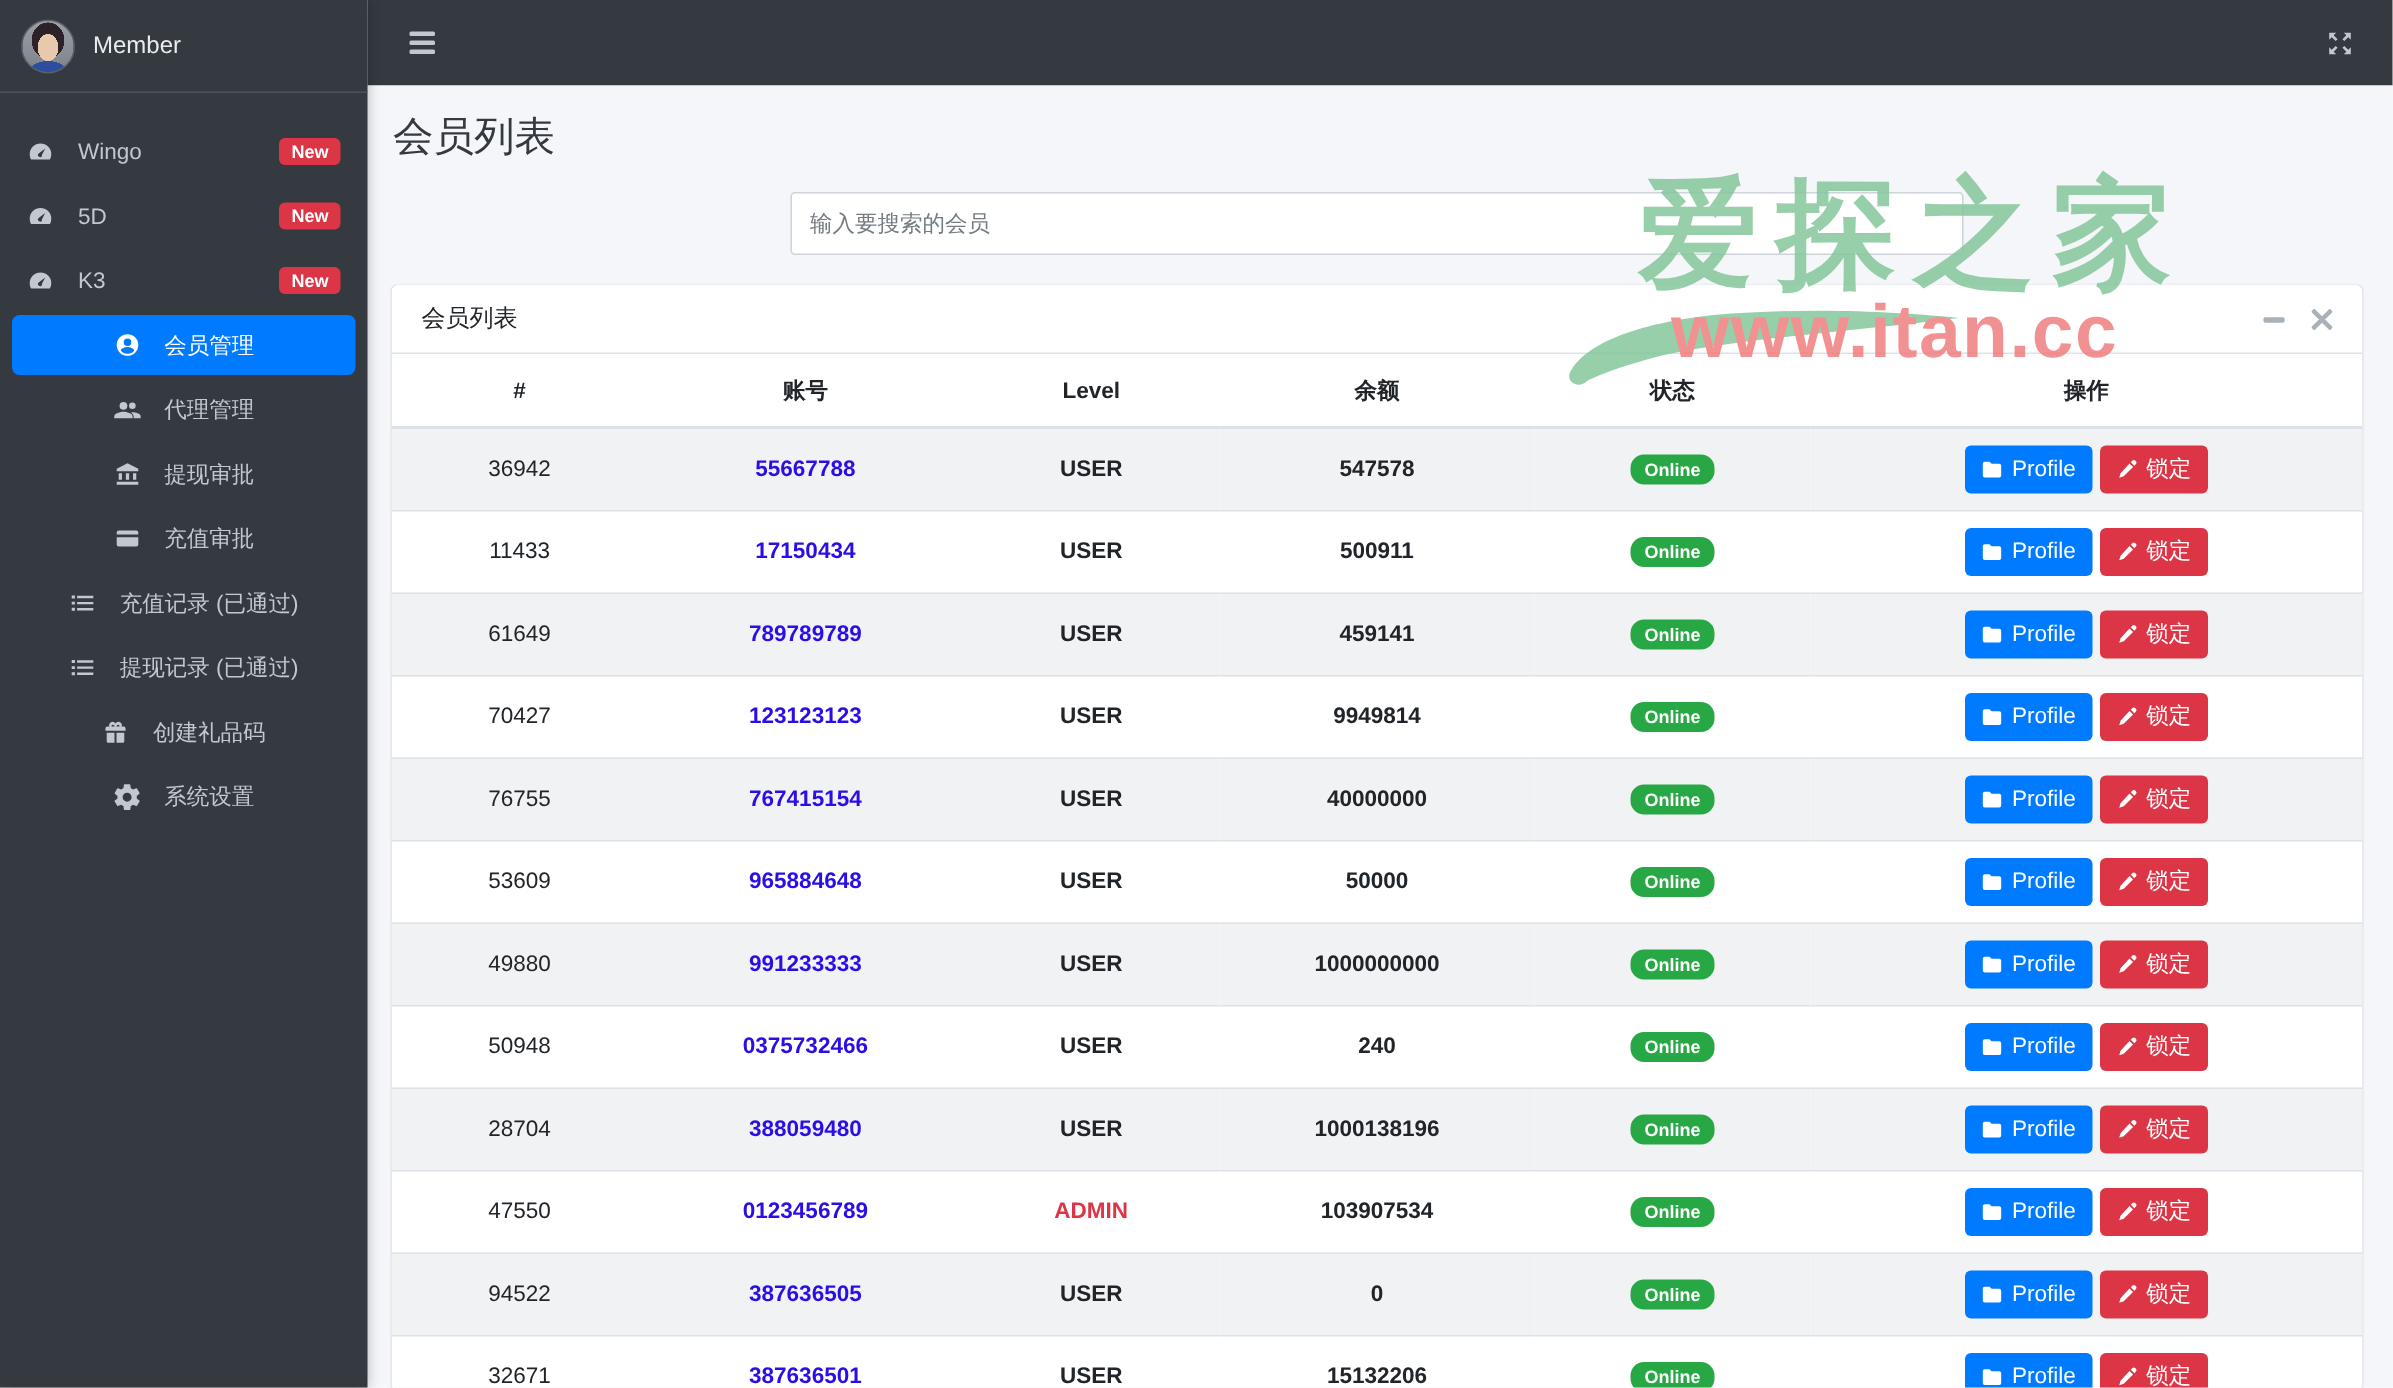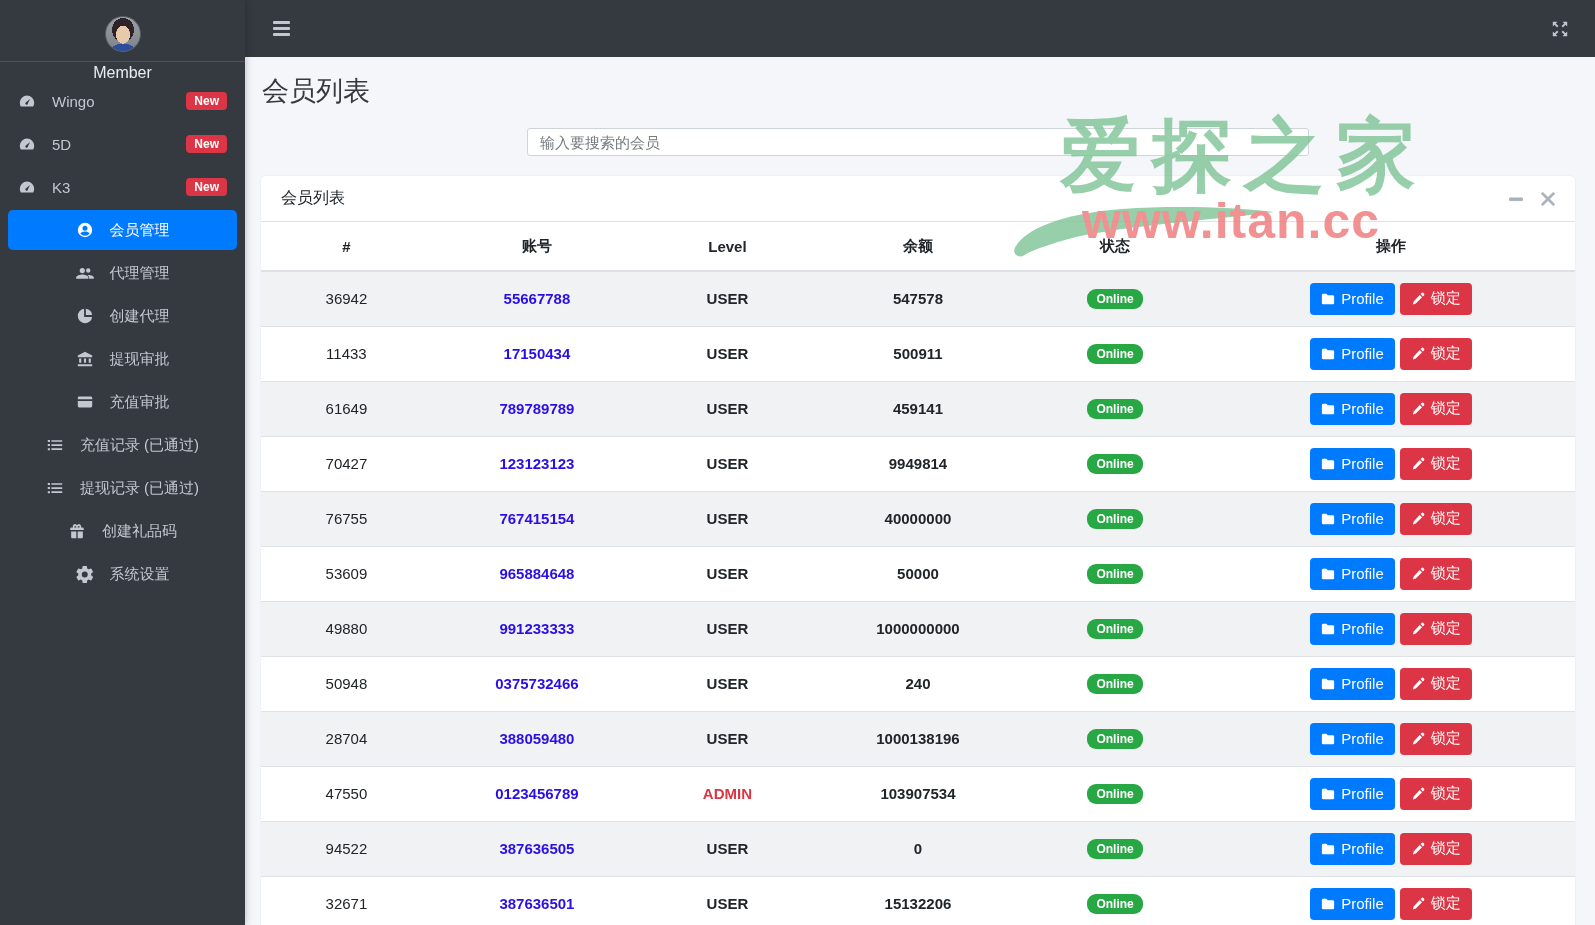--- a/index.html
+++ b/index.html
@@ -3,22 +3,22 @@
 <meta charset="utf-8">
 <style>
   * { margin:0; padding:0; box-sizing:border-box; }
   html,body { width:1595px; height:925px; overflow:hidden;
     font-family:"Liberation Sans","DejaVu Sans",sans-serif;
     background:#f4f6f9; color:#212529; }
 
   
   .sidebar { position:absolute; left:0; top:0; width:245px; height:925px;
     background:var(--sidebar-bg,#343a40); z-index:30; box-shadow:0 0 8px rgba(0,0,0,.25); }
-  .brand { display:flex; align-items:center; gap:12px; height:62px; padding:16px 14px;
-    border-bottom:1px solid #4b545c;flex-direction:column; }
+  .brand { display:flex; align-items:center; gap:12px; height:62px; padding:0 14px;
+    border-bottom:1px solid #4b545c; }
   .avatar { width:36px; height:36px; border-radius:50%; overflow:hidden; flex:0 0 36px;
     background:
       radial-gradient(ellipse 13px 8px at 50% 102%, #2b4f9e 0 99%, transparent 100%),
       radial-gradient(ellipse 7px 9px at 50% 52%, #e9c9ab 0 99%, transparent 100%),
       radial-gradient(ellipse 11px 12px at 50% 38%, #2d2228 0 99%, transparent 100%),
       linear-gradient(#9aa0a6,#7d8288);
     border:1px solid #5a6168; cursor:pointer; }
   .brand-name { color:#e9ecef; font-size:16px; cursor:pointer; }
   .nav { padding:19px 8px 0 8px; display:flex; flex-direction:column; }
   .nav-item { display:flex; align-items:center; height:40px; margin-bottom:3px;
@@ -39,21 +39,21 @@
   .hamburger i { display:block; width:17px; height:3px; background:#c2c7d0; border-radius:1px; }
   .expand-btn { cursor:pointer; display:flex; }
   .expand-btn svg { width:18px; height:18px; fill:#c2c7d0; }
 
   
   .main { position:absolute; left:245px; top:57px; width:1350px; height:868px;
     background:#f4f6f9; padding:0 20px 0 16px; overflow:hidden; }
   .page-title { font-size:27px; font-weight:500; color:#343a40; margin:15px 0 0 1px;
     line-height:38px; }
   .search-wrap { width:782px; margin:18px auto 0; }
-  .search-input { width:100%; height:28px; border:1px solid #ced4da; border-radius:3px;
+  .search-input { width:100%; height:42px; border:1px solid #ced4da; border-radius:3px;
     padding:0 12px; font-size:15px; color:#495057; background:#fff; outline:none;
     font-family:inherit; }
   .search-input::placeholder { color:#747b81; }
 
   .card { margin-top:20px; background:#fff; border-radius:4px;
     box-shadow:0 0 1px rgba(0,0,0,.2); overflow:hidden; }
   .card-header { display:flex; align-items:center; justify-content:space-between;
     height:46px; padding:0 20px; border-bottom:1px solid #dee2e6; }
   .card-title { font-size:16px; color:#212529; }
   .card-tools { display:flex; align-items:center; gap:18px; }
@@ -75,21 +75,21 @@
   .status-badge { display:inline-block; background:var(--success,#28a745); color:#fff;
     font-size:12px; font-weight:bold; padding:4px 9px; border-radius:9px; line-height:1; }
   .btn { display:inline-flex; align-items:center; gap:6px; height:30px; padding:16px 11px;
     border:none; border-radius:4px; color:#fff; font-size:15px; cursor:pointer;
     font-family:inherit; vertical-align:middle; }
   .btn svg { width:14px; height:14px; fill:#fff; }
   .btn-profile { background:var(--accent,#007bff); margin-right:5px; }
   .btn-lock { background:var(--danger,#dc3545); }
 
   
-  .watermark { position:absolute; left:1012px; top:112px; z-index:50;
+  .watermark { position:absolute; left:1044px; top:112px; z-index:50;
     pointer-events:none; opacity:.85; }
   .wm-cn { position:relative; left:48px; font-size:80px; font-weight:800;
     letter-spacing:12px; color:var(--wm-green,#84c79b); line-height:1.1;
     white-space:nowrap; }
   .wm-swoosh { position:absolute; left:0; top:92px; width:265px; height:58px; }
   .wm-swoosh path { fill:var(--wm-green,#84c79b); }
   .wm-url { position:relative; left:70px; top:-8px; font-size:50px; font-weight:bold;
     letter-spacing:1px; color:var(--wm-red,#ef7e7e); white-space:nowrap; }
 </style>
 </head>
@@ -136,29 +136,20 @@
         </span>
         <span class="nav-label">会员管理</span>
       </a>
       <a class="nav-item">
         <span class="nav-icon">
           <svg viewBox="0 0 20 20">
             <path d="M7 10.2a2.9 2.9 0 1 0 0-5.8 2.9 2.9 0 0 0 0 5.8zm6.6-.5a2.45 2.45 0 1 0 0-4.9 2.45 2.45 0 0 0 0 4.9zM7 11.6c-2.27 0-6.8 1.14-6.8 3.4v1.5h13.6V15c0-2.26-4.53-3.4-6.8-3.4zm6.6.5c-.28 0-.6.02-.94.06 1.12.82 1.94 1.92 1.94 3.34v1h5.2v-1.4c0-2.26-3.93-3-6.2-3z"></path>
           </svg>
         </span>
         <span class="nav-label">代理管理</span>
-      </a>
-      <a class="nav-item">
-        <span class="nav-icon">
-          <svg viewBox="0 0 20 20">
-            <path d="M9 2.05A8 8 0 1 0 17.95 11H9V2.05z"></path>
-            <path d="M11 2.05V9h6.95A8 8 0 0 0 11 2.05z"></path>
-          </svg>
-        </span>
-        <span class="nav-label">创建代理</span>
       </a>
       <a class="nav-item">
         <span class="nav-icon">
           <svg viewBox="0 0 20 20">
             <path d="M10 2 2 6.2V8h16V6.2L10 2zM3.5 9.5h2.4v4.8H3.5v-4.8zm5.3 0h2.4v4.8H8.8v-4.8zm5.3 0h2.4v4.8h-2.4v-4.8zM2 15.8h16V18H2v-2.2z"></path>
           </svg>
         </span>
         <span class="nav-label">提现审批</span>
       </a>
       <a class="nav-item">

